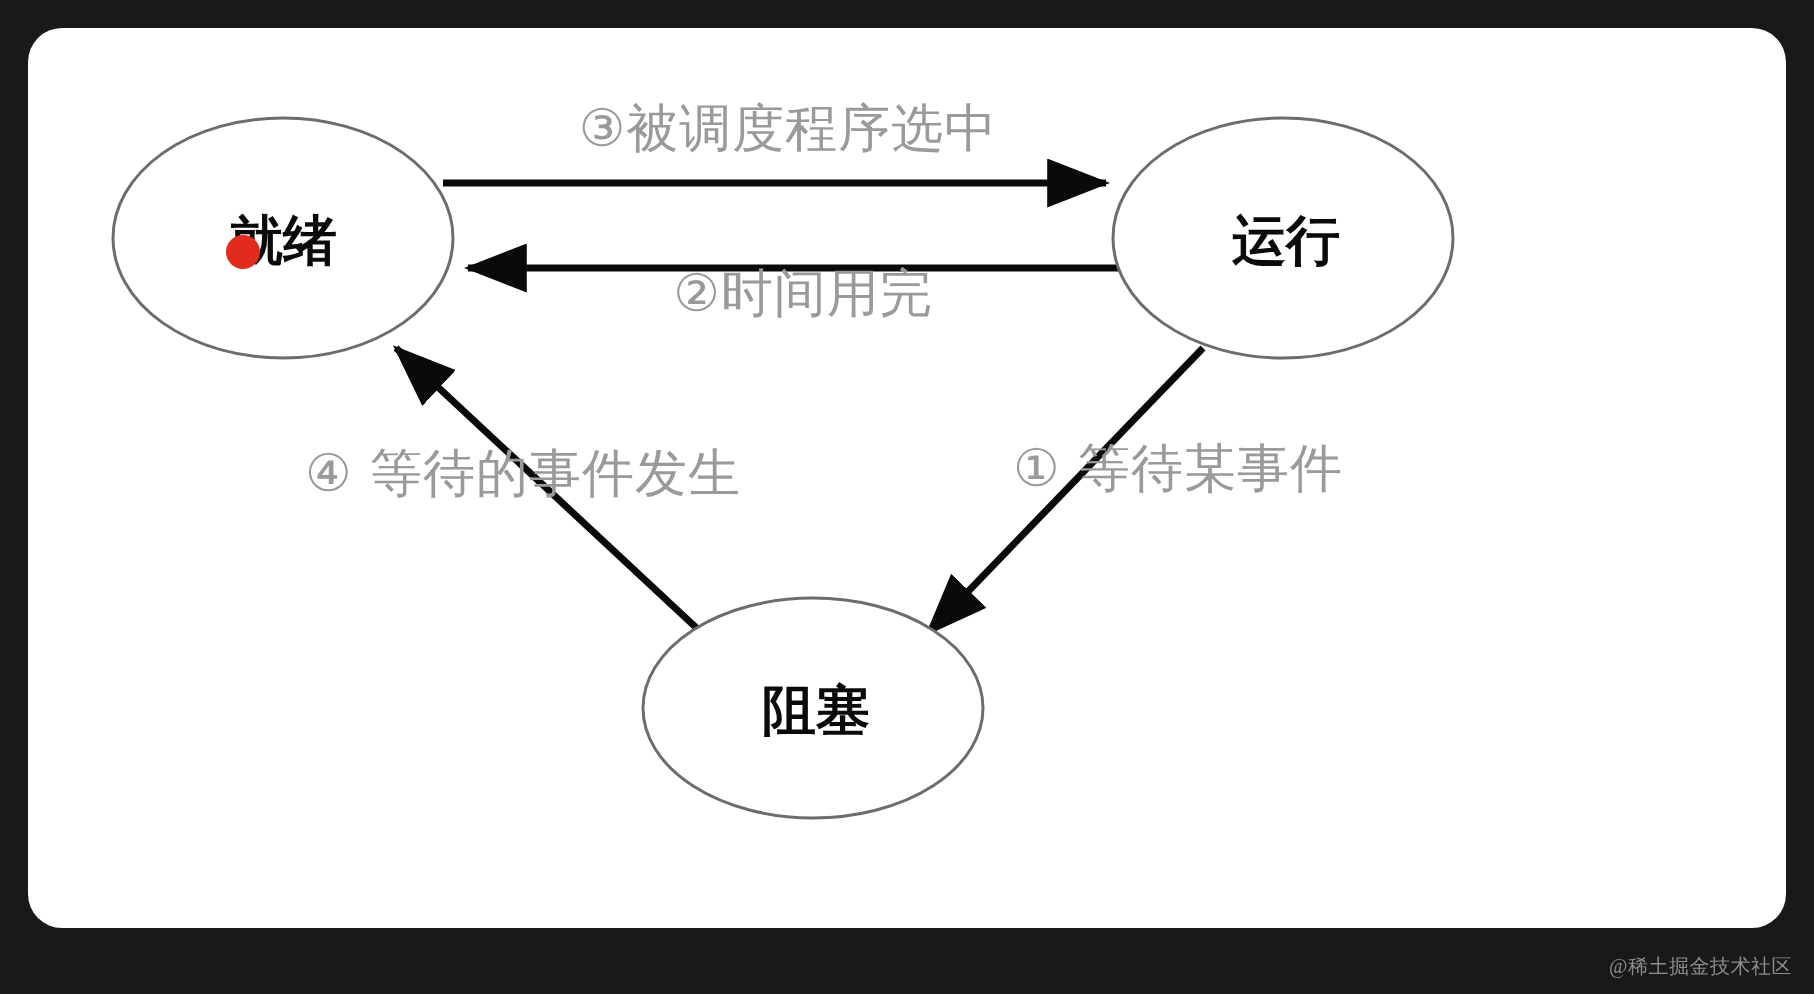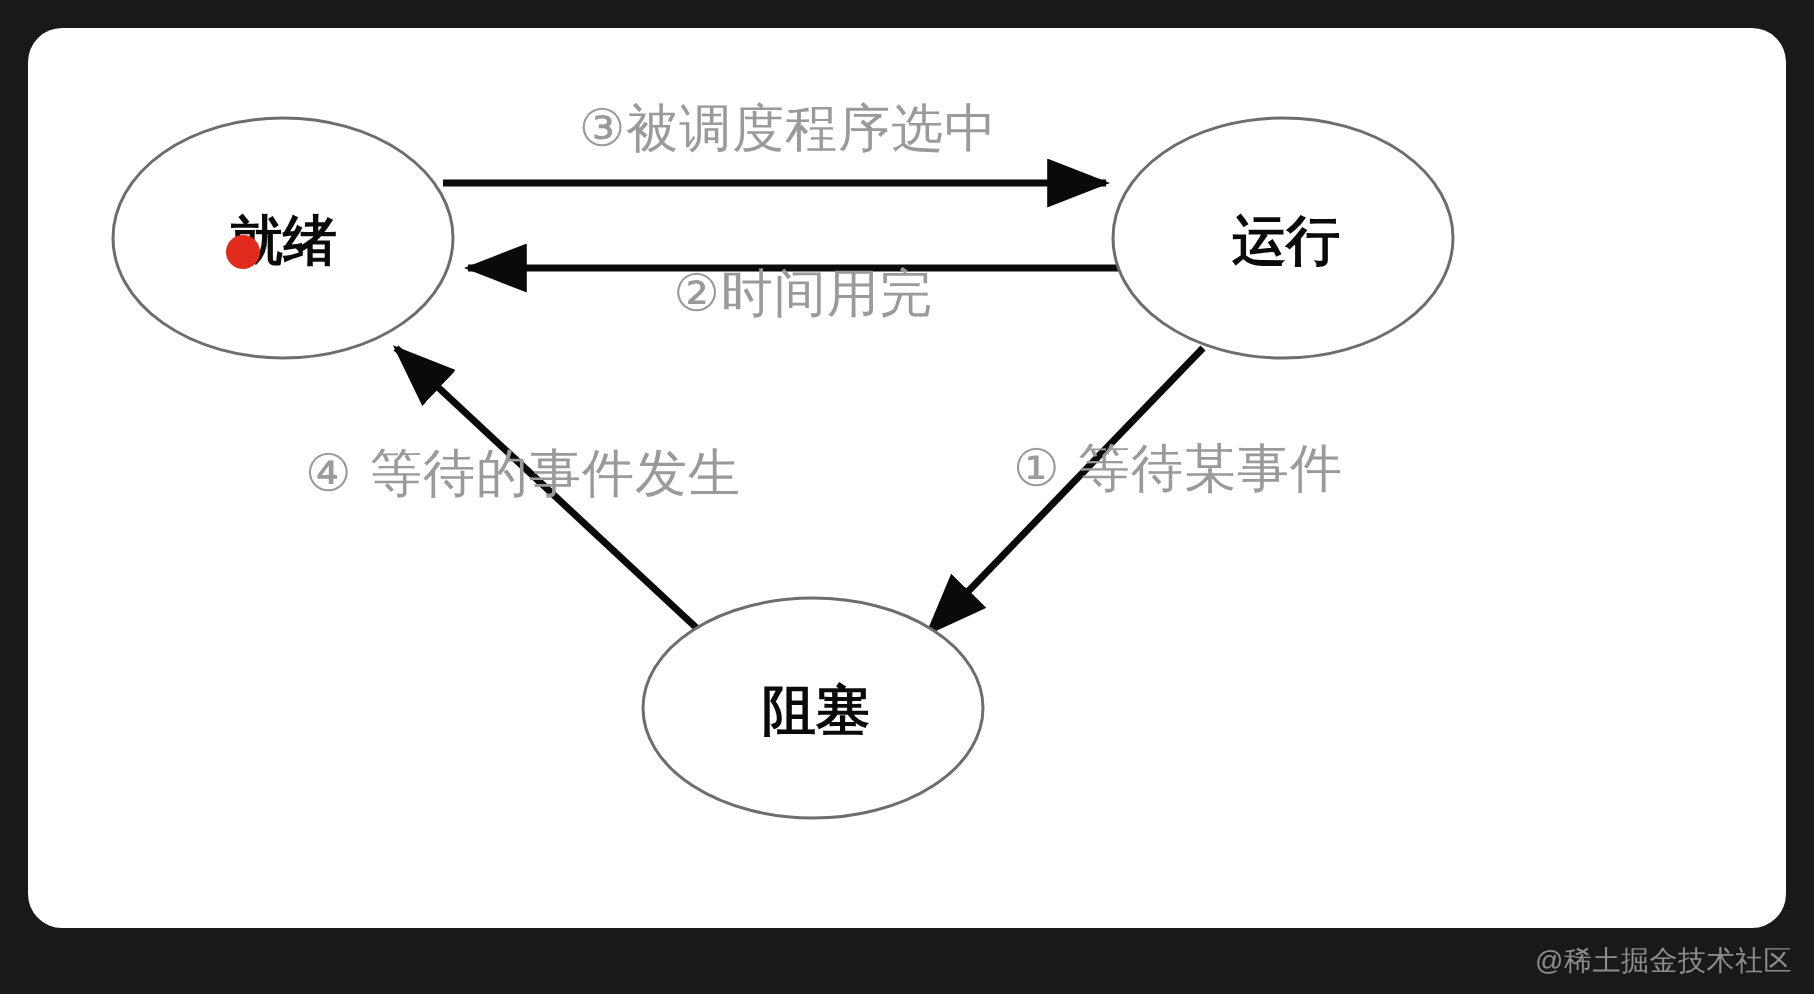--- a/index.html
+++ b/index.html
@@ -65,22 +65,22 @@
     fill: none;
   }
   .red-dot {
     fill: #e02b1d;
   }
   #watermark {
     position: absolute;
     right: 22px;
     bottom: 14px;
     color: #8d8d8d;
-    font-family: Liberation Sans, sans-serif;
-    font-size: 28px;
+    font-family: Liberation Serif, serif;
+    font-size: 20px;
     letter-spacing: 0.5px;
     white-space: nowrap;
     margin-top: 15px;
   }
 </style>
 </head>
 <body>
 
 <div id="page">
 

